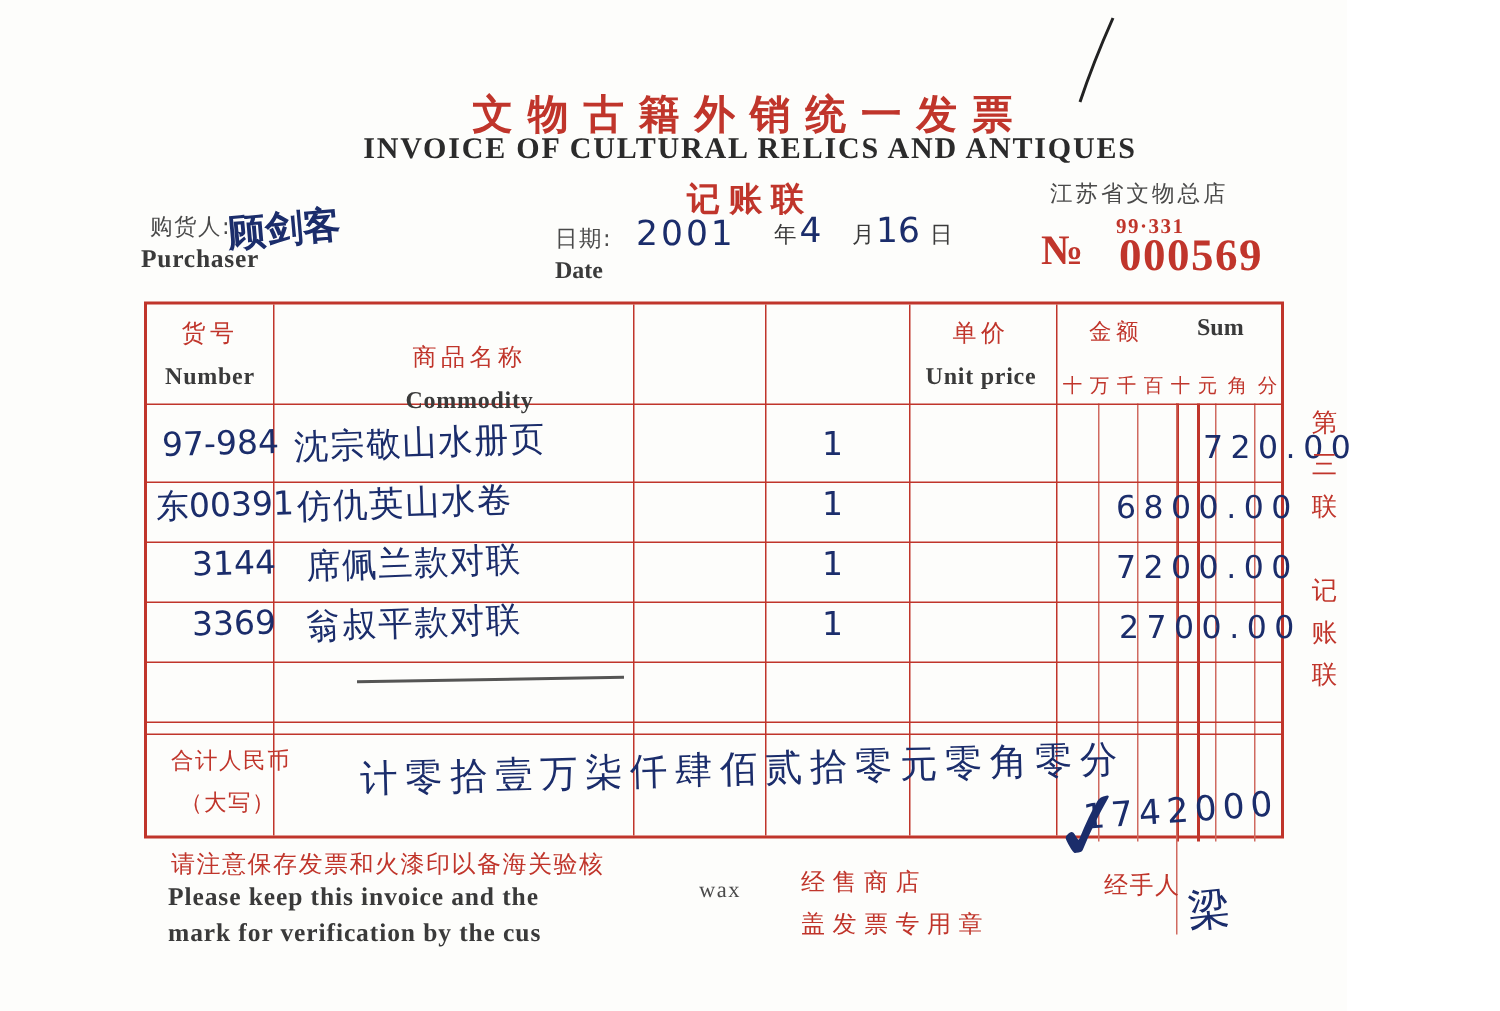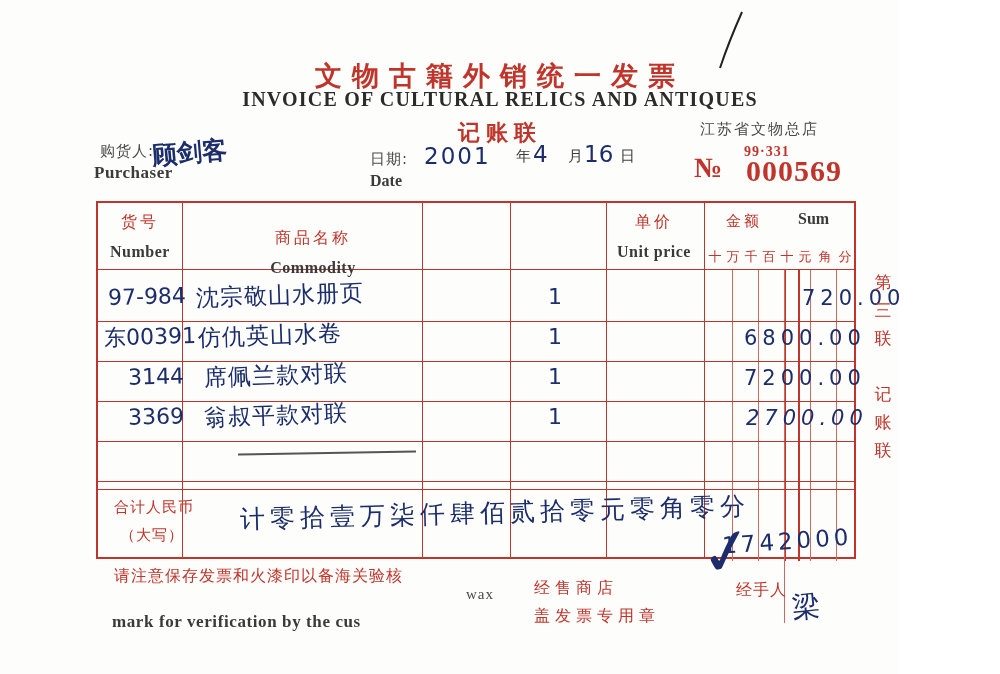--- a/index.html
+++ b/index.html
@@ -473,41 +473,42 @@
   <div class="hw hw-amt" style="left:744px; top:326px;">6800.00</div>
 
   <div class="hw hw-num" style="left:128px; top:364px;">3144</div>
   <div class="hw hw-name" style="left:204px; top:360px;">席佩兰款对联</div>
   <div class="hw hw-qty" style="left:548px; top:364px;">1</div>
   <div class="hw hw-amt" style="left:744px; top:366px;text-align:right;">7200.00</div>
 
   <div class="hw hw-num" style="left:128px; top:404px;">3369</div>
   <div class="hw hw-name" style="left:204px; top:400px;">翁叔平款对联</div>
   <div class="hw hw-qty" style="left:548px; top:404px;">1</div>
-  <div class="hw hw-amt" style="left:746px; top:406px;font-style:italic;">2700.00</div>
+  <div class="hw hw-amt" style="left:746px; top:406px;">2700.00</div>
 
   <div class="strike"></div>
 
   <div class="total-cn" style="left:114px; top:498px;">合计人民币</div>
   <div class="total-cn2" style="left:120px; top:526px;font-family:Liberation Serif, serif;">（大写）</div>
   <div class="total-hand">计零拾壹万柒仟肆佰贰拾零元零角零分</div>
   <div class="big-check">✓</div>
   <div class="total-amt">1742000</div>
 
   <div class="side-vert">
       <div>第</div>
       <div>三</div>
       <div>联</div>
       <div>&nbsp;</div>
       <div>记</div>
       <div>账</div>
       <div>联</div>
     </div>
 
   <div class="ft-cn">请注意保存发票和火漆印以备海关验核</div>
+  <div class="ft-en1">Please keep this invoice and the</div>
   <div class="ft-en2">mark for verification by the cus</div>
   <div class="ft-wax">wax</div>
   <div class="ft-shop1">经售商店</div>
   <div class="ft-shop2">盖发票专用章</div>
   <div class="ft-handler">经手人</div>
   <div class="ft-sign">梁</div>
 
 </div>
 
 </body></html>

